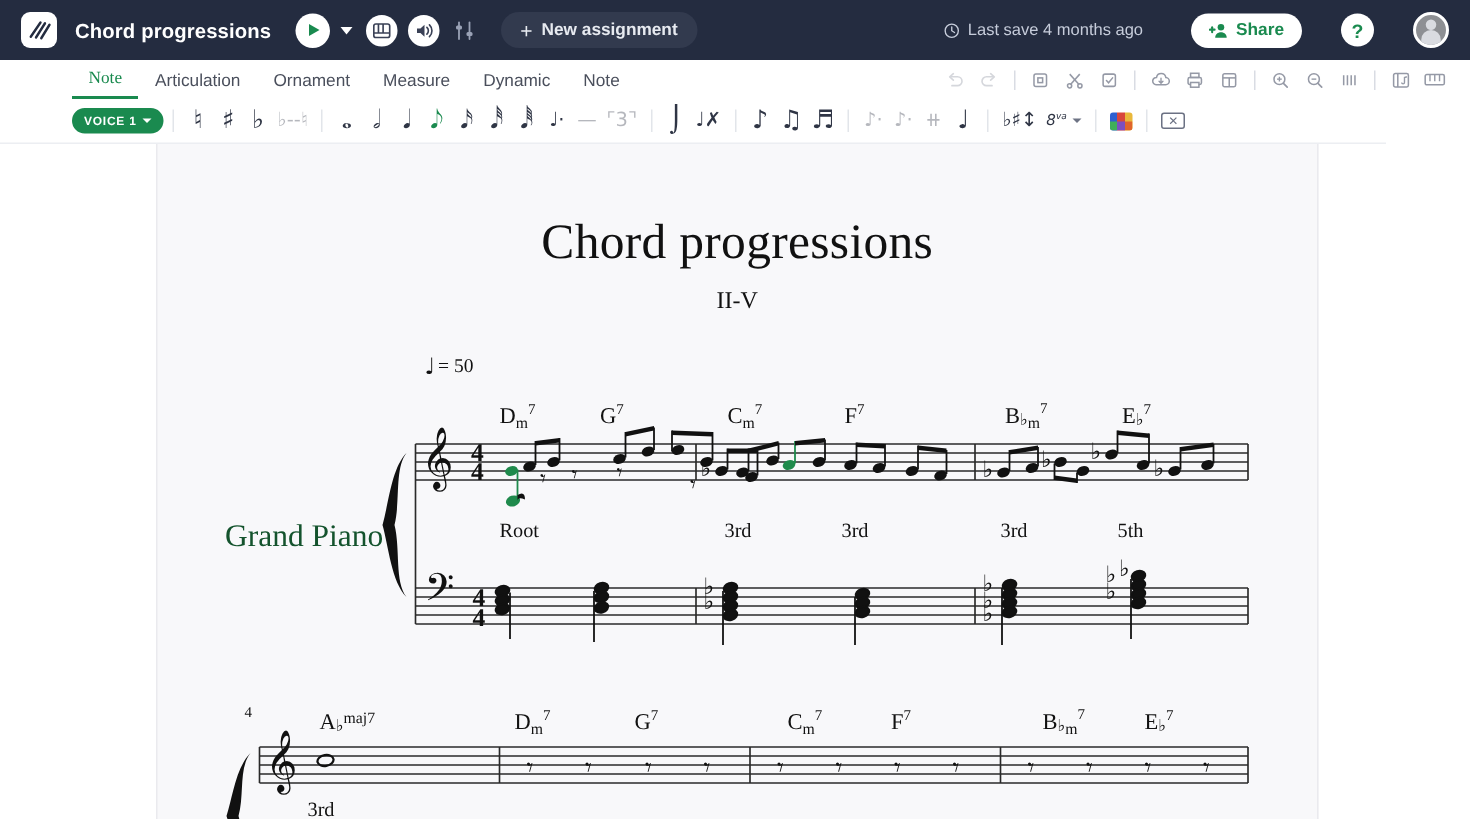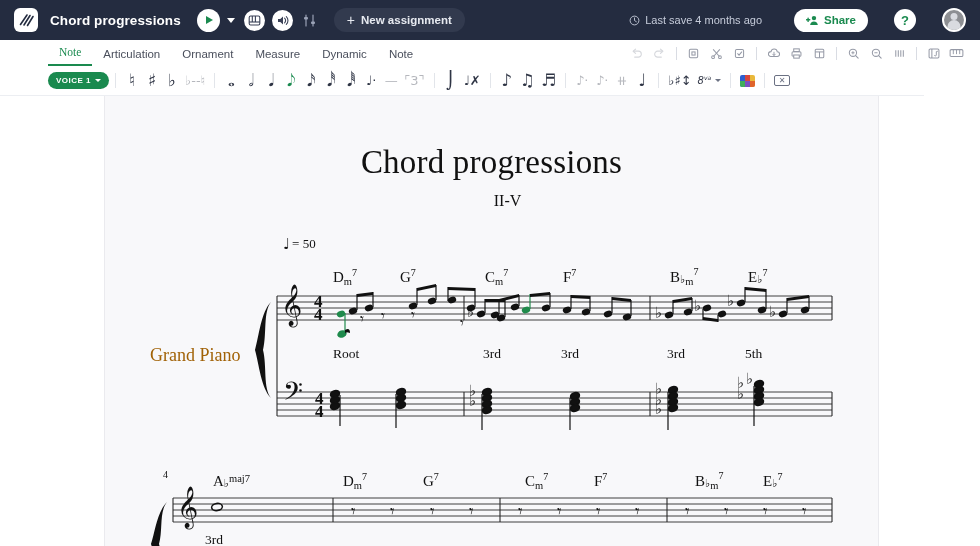--- a/index.html
+++ b/index.html
@@ -177,34 +177,34 @@
     border-left: 1px solid #eaeaee; border-right: 1px solid #eaeaee;
   }
   .sheet-inner { position: relative; width: 100%; height: 100%; }
 
   .score-title {
     position: absolute; top: 48px; left: 0; width: 100%;
     text-align: center; font-family: "Liberation Serif", serif;
     font-size: 33px; color: #111; letter-spacing: .2px;
   }
   .score-sub {
-    position: absolute; top: 96px; left: 16px; width: 100%;
+    position: absolute; top: 96px; left: 0; width: 100%;
     text-align: center; font-family: "Liberation Serif", serif;
     font-size: 16px; color: #111;
   }
   .tempo {
     position: absolute; left: 178px; top: 140px;
     font-family: "Liberation Serif", serif; font-size: 13px; color: #111;
     display: flex; align-items: center; gap: 2px;
   }
   .tempo .qn { font-family: "DejaVu Sans", sans-serif; font-size: 15px; line-height: 1; }
 
   .instr-label {
     position: absolute; left: 45px; top: 249px;
-    font-family: "Liberation Serif", serif; font-size: 18px; color: #a16207;
+    font-family: "Liberation Serif", serif; font-size: 21px; color: #14532d;
     white-space: nowrap;
   }
 
   svg.score { position: absolute; left: 0; top: 0; overflow: visible; }
   text.chord {
     font-family: "Liberation Serif", serif; font-size: 15px; fill: #111;
   }
   text.chord .sub { font-size: 10.5px; }
   text.fn {
     font-family: "Liberation Serif", serif; font-size: 13.5px; fill: #111;

